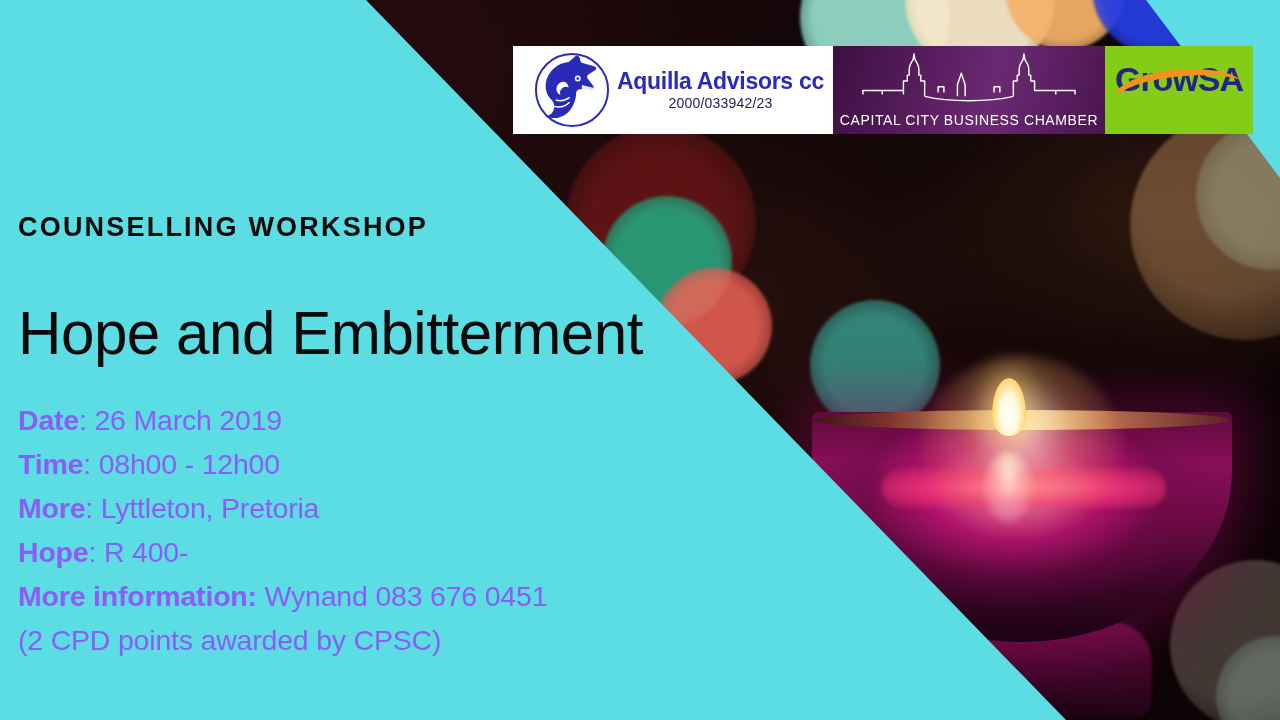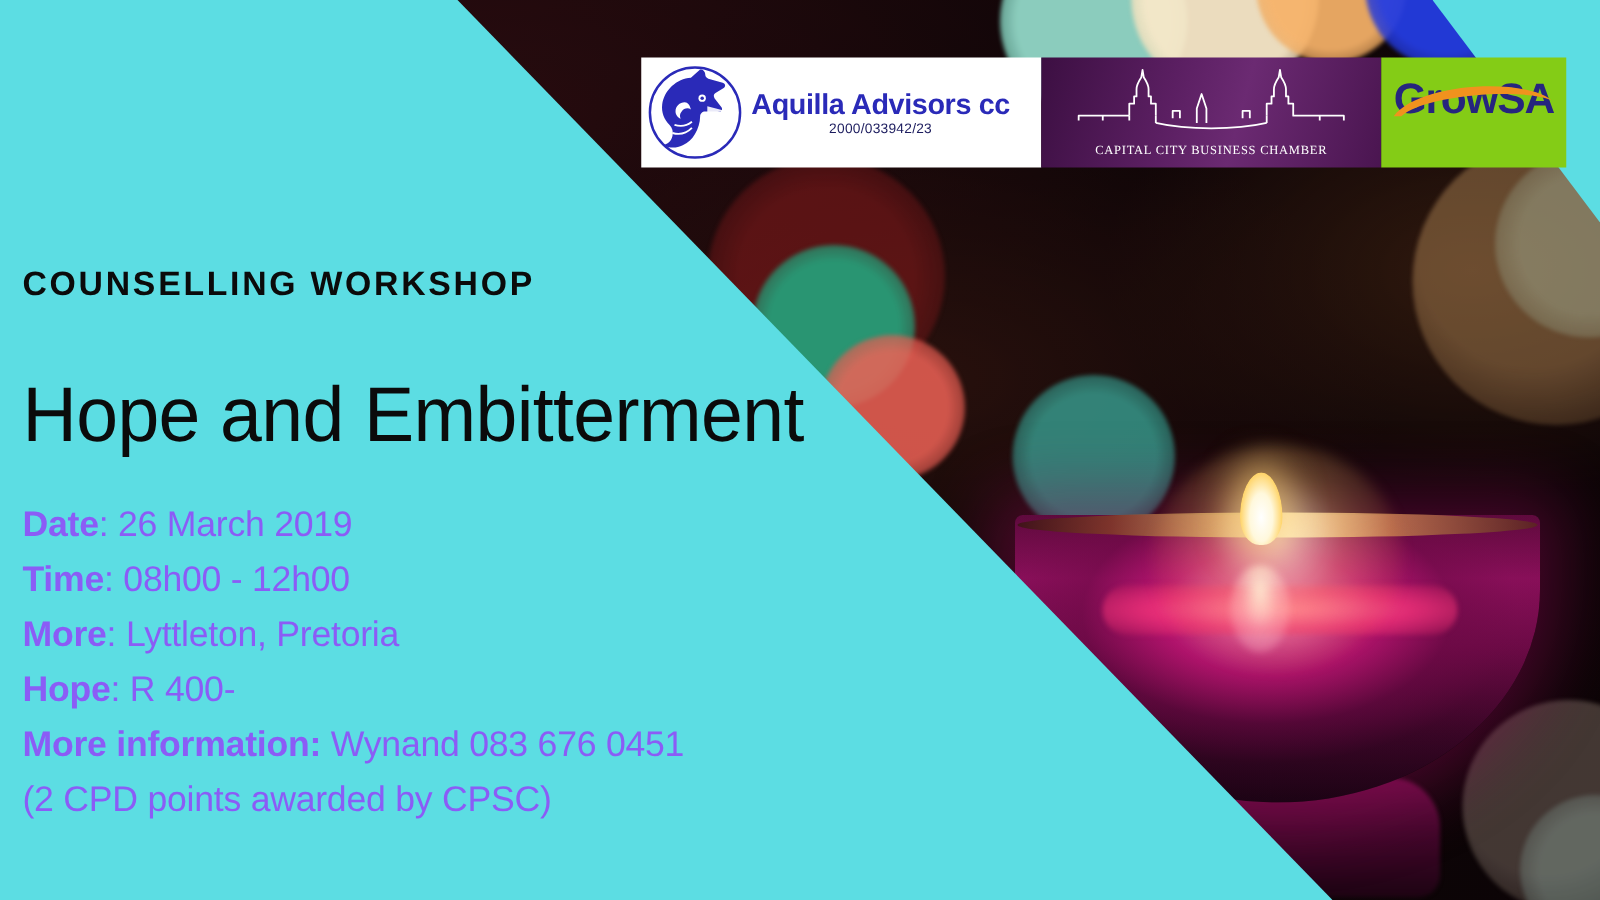--- a/index.html
+++ b/index.html
@@ -129,43 +129,43 @@
 
   
   .logo-strip {
     position:absolute; left:513px; top:46px;
     width:740px; height:88px;
     display:flex;
     z-index:6;
   }
   .logo-cell { position:relative; height:100%; overflow:hidden; }
 
-  .logo-aquilla { width:320px; background:#ffffff; display:flex; align-items:center; padding-left:2px; }
+  .logo-aquilla { width:320px; background:#ffffff; display:flex; align-items:center; padding-left:18px; }
   .eagle { width:82px; height:82px; flex:none; position:relative; }
   .aquilla-text { display:flex; flex-direction:column; align-items:flex-start; justify-content:center;
                   margin-left:4px; line-height:1; }
   .aquilla-name {
     font-family:"Liberation Sans", sans-serif;
     font-weight:bold; font-size:23px; color:#2a2ab8; letter-spacing:-0.3px;
     white-space:nowrap;
   }
   .aquilla-reg {
     font-family:"Liberation Sans", sans-serif;
-    font-size:11px; color:#1c1c5e; margin-top:3px; letter-spacing:0.2px;
+    font-size:14px; color:#1c1c5e; margin-top:3px; letter-spacing:0.2px;
     align-self:center;
   }
 
   .logo-chamber {
     width:272px;
     background:linear-gradient(105deg,#3c0f42 0%, #5b1f62 38%, #6b2a72 58%, #4a1550 100%);
     display:flex; flex-direction:column; align-items:center; justify-content:center;
   }
   .chamber-text {
-    font-family:Liberation Serif, serif;
-    font-size:10px; color:#ffffff; letter-spacing:0.6px;
+    font-family:Liberation Sans, sans-serif;
+    font-size:14px; color:#ffffff; letter-spacing:0.6px;
     white-space:nowrap; margin-top:2px;
   }
 
   .logo-growsa {
     flex:1; background:#84cc16;
     display:flex; justify-content:center; position:relative;
   }
   .growsa-text {
     font-family:"Liberation Sans", sans-serif;
     font-weight:bold; font-size:34px; color:#26257e; letter-spacing:-1px;

